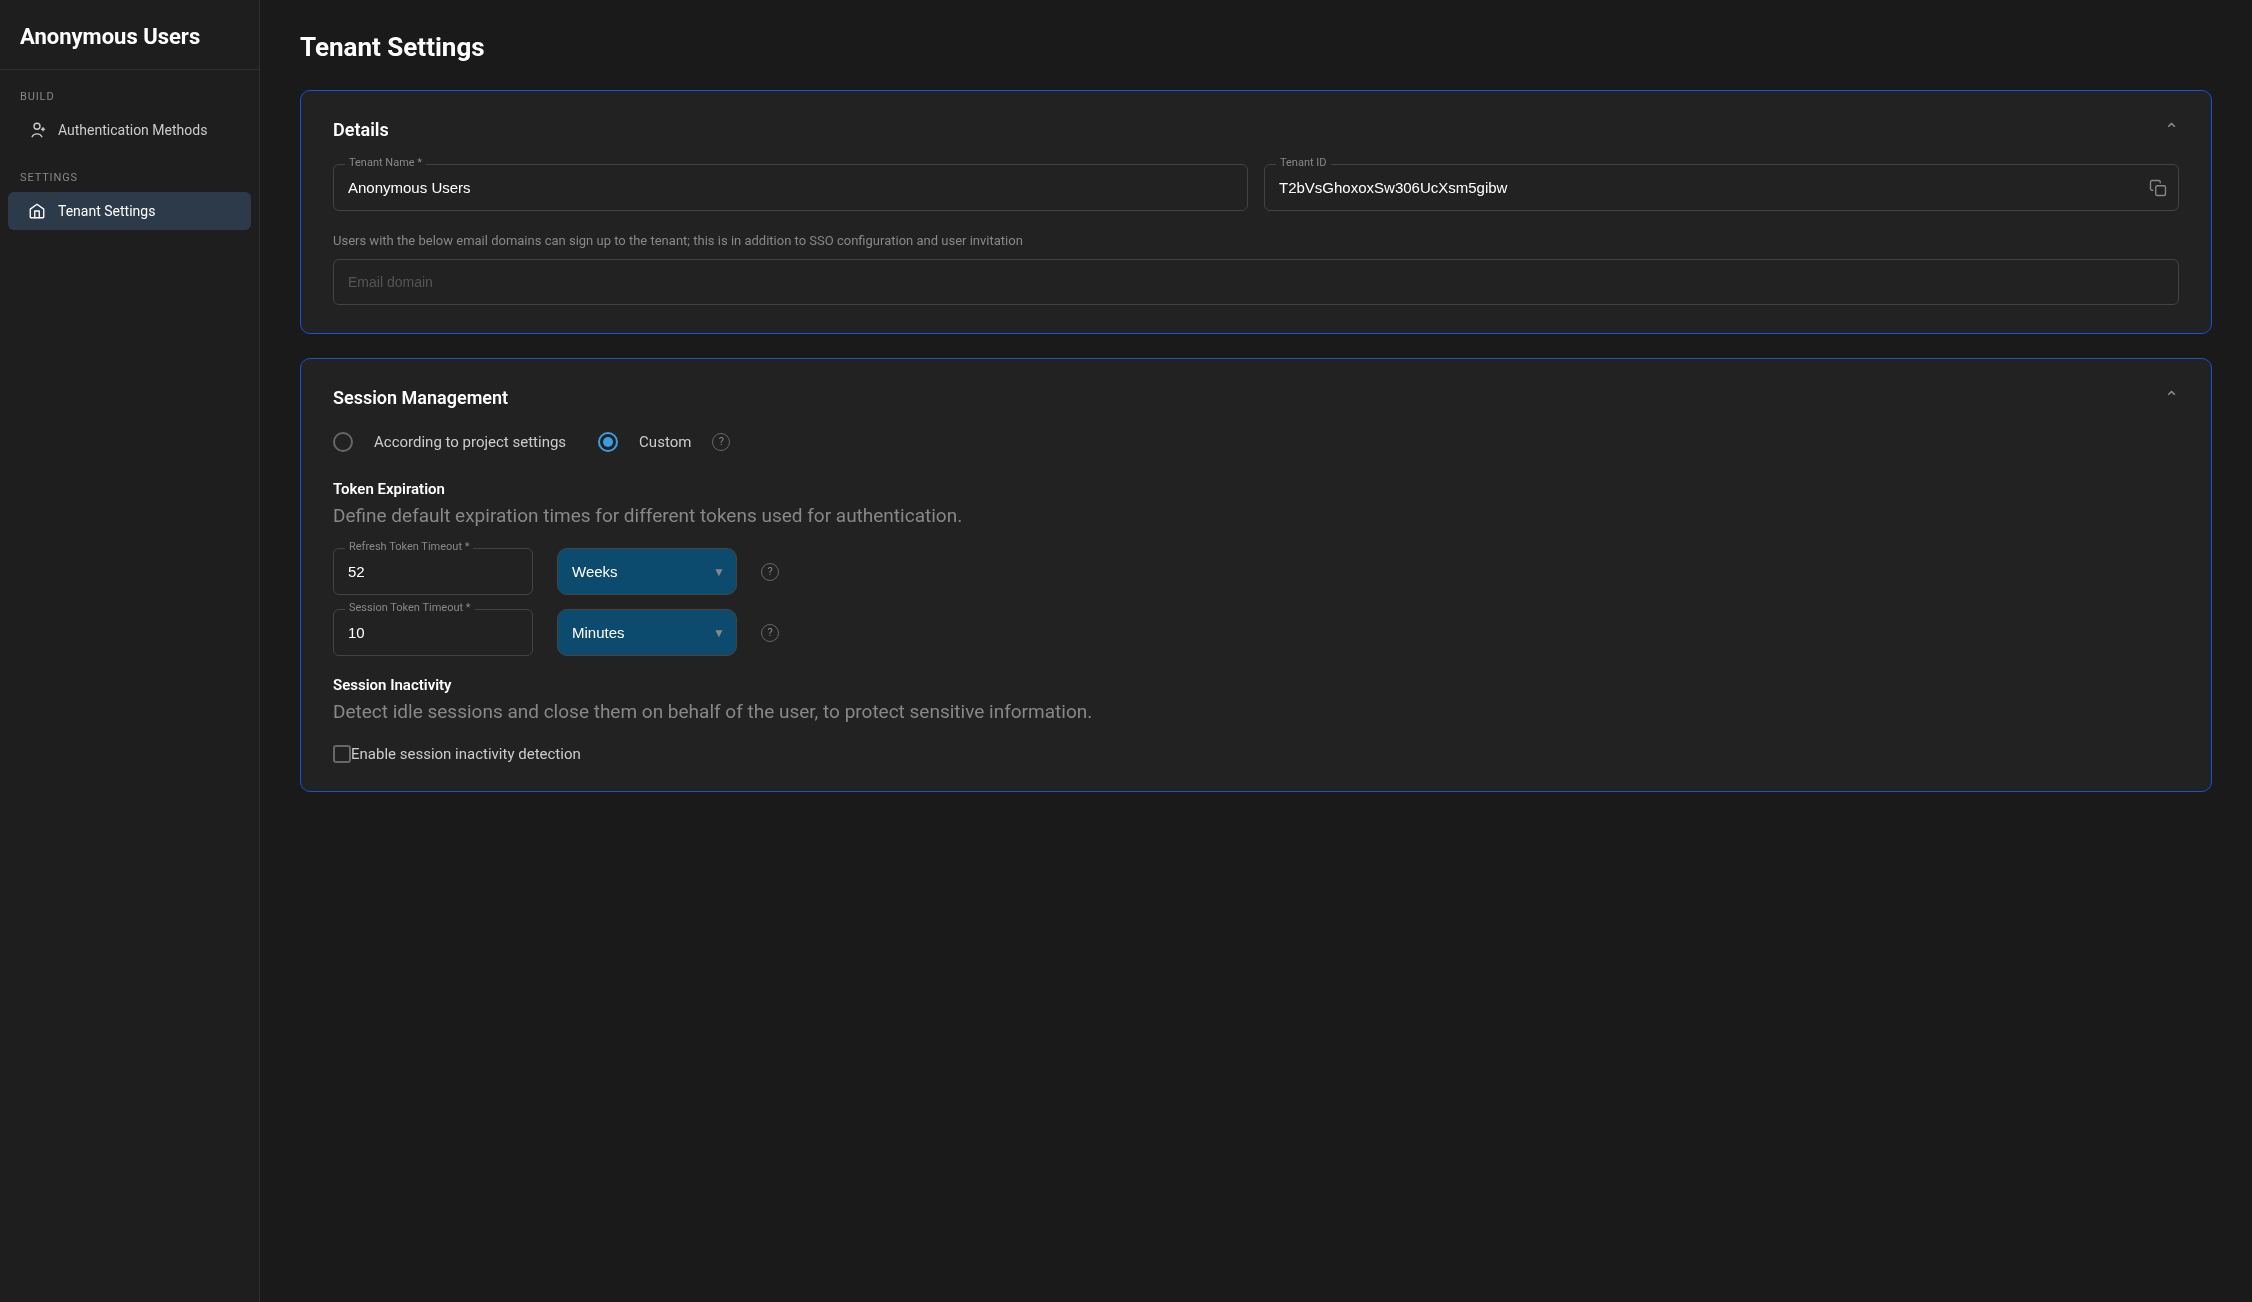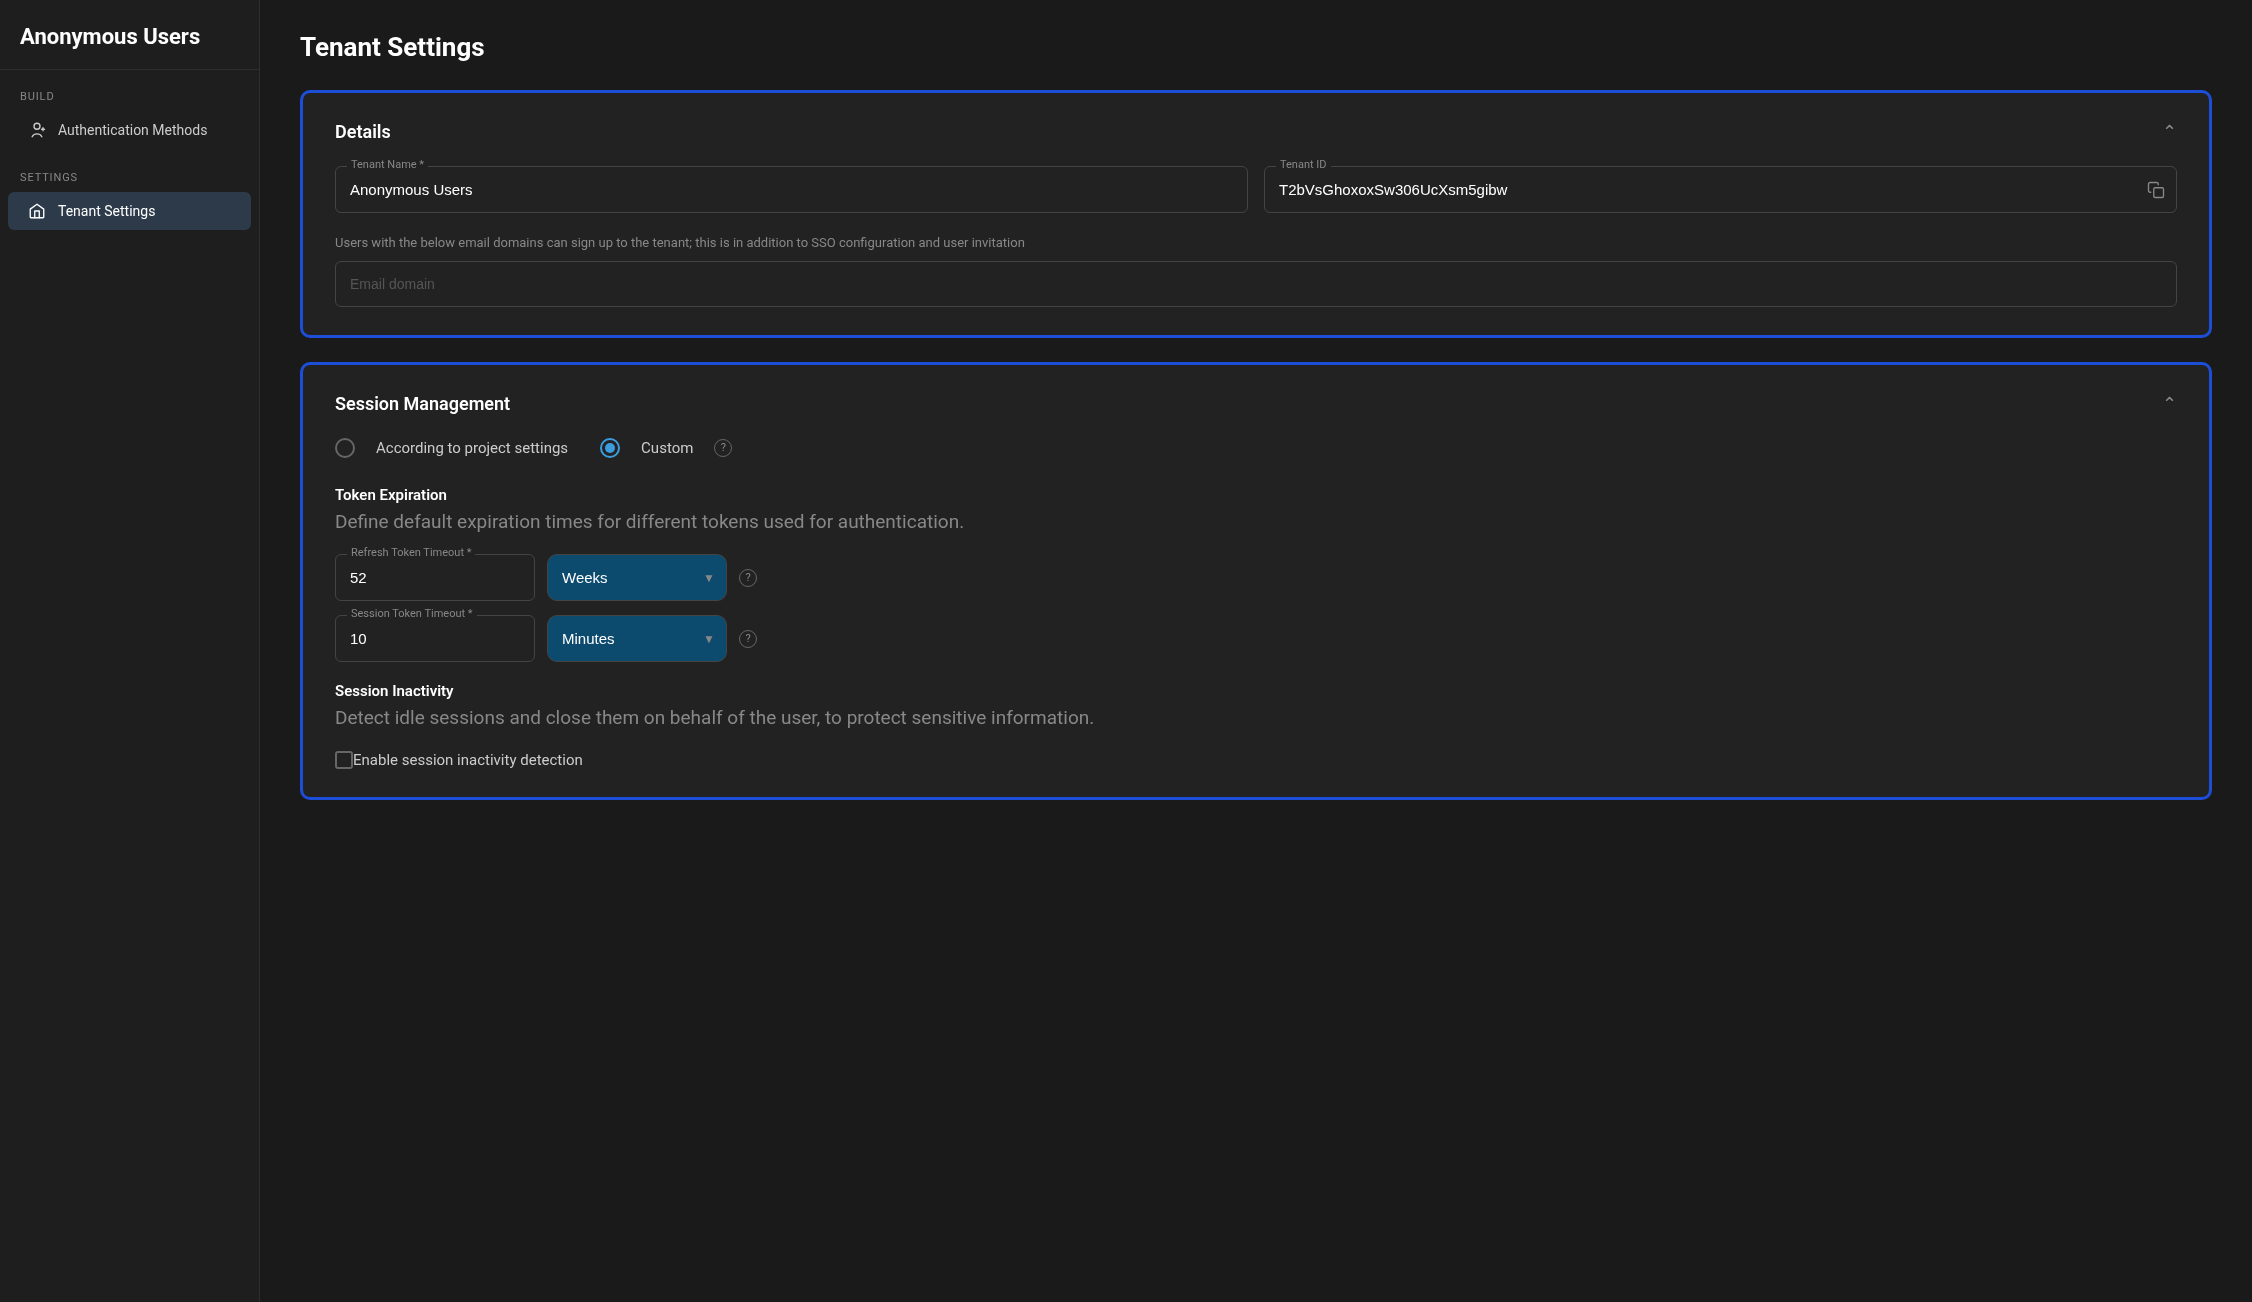--- a/index.html
+++ b/index.html
@@ -71,21 +71,21 @@
     .page-title {
       font-size: 26px;
       font-weight: 700;
       color: #fff;
       margin-bottom: 28px;
     }
 
     
     .card {
       background: #222;
-      border: 3px solid #1d4ed8;
+      border: 1px solid #1d4ed8;
       border-radius: 10px;
       margin-bottom: 24px;
       padding: 28px 32px;
     }
     .card-header {
       display: flex;
       justify-content: space-between;
       align-items: center;
       margin-bottom: 24px;
     }
@@ -233,21 +233,21 @@
     .section-desc {
       font-size: 19px;
       color: #888;
       margin-bottom: 18px;
       line-height: 1.5;
     }
 
     .timeout-row {
       display: flex;
       align-items: center;
-      gap: 12px;
+      gap: 24px;
       margin-bottom: 14px;
     }
     .timeout-input-group {
       position: relative;
       width: 200px;
     }
     .timeout-input-group label {
       font-size: 11px;
       color: #888;
       position: absolute;

